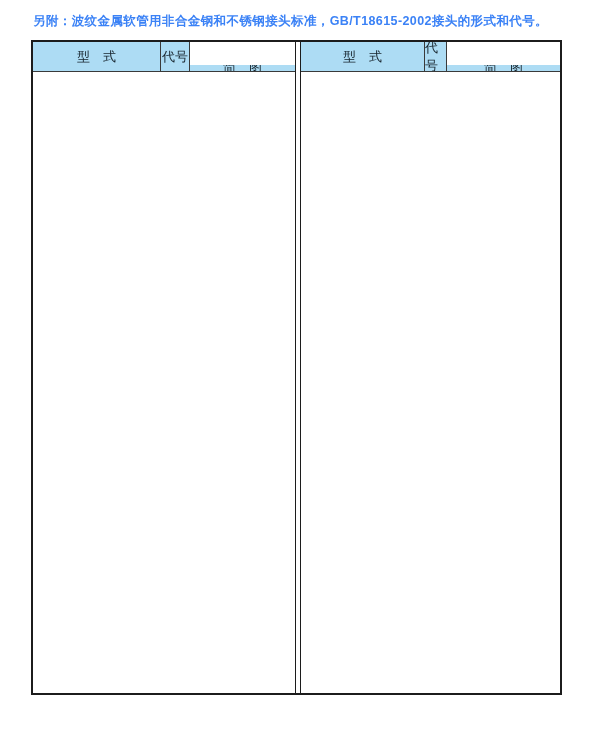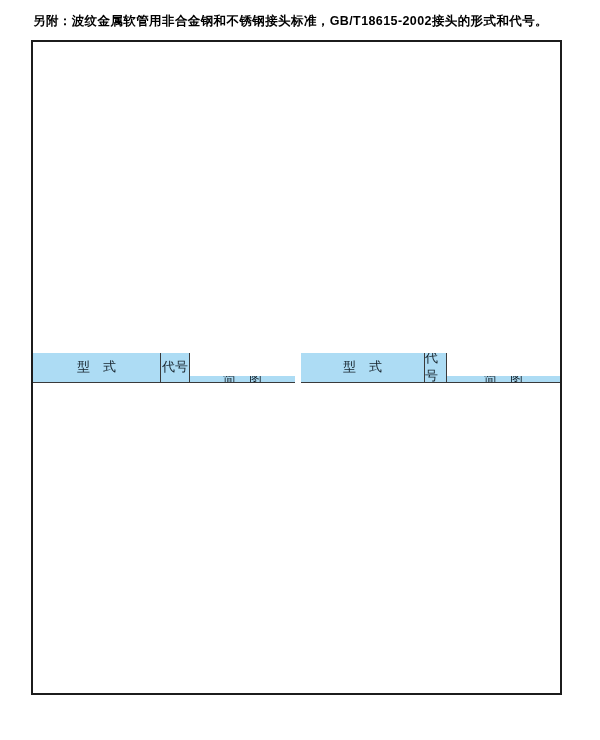--- a/index.html
+++ b/index.html
@@ -3,26 +3,26 @@
 <meta charset="utf-8">
 <style>
   html,body{margin:0;padding:0;}
   body{
     width:600px;height:740px;background:#ffffff;position:relative;
     font-family:"Liberation Sans",sans-serif;color:#141414;
     -webkit-font-smoothing:antialiased;
   }
   .doc-title{
     position:absolute;left:33px;top:13px;width:540px;
-    font-size:12.5px;font-weight:bold;letter-spacing:0.4px;color:#000000;
+    font-size:12.5px;font-weight:bold;letter-spacing:0.4px;color:#3b82f6;
     font-family:"Liberation Sans",sans-serif;
   }
   .joint-table{
     position:absolute;left:31px;top:40px;width:531px;height:655px;
-    display:flex;border:2px solid #1c1c1c;box-sizing:border-box;background:#fff;align-items:center;
+    display:flex;border:2px solid #1c1c1c;box-sizing:border-box;background:#fff;
   }
   .half{display:flex;flex-direction:column;box-sizing:border-box;}
   .half.left{width:262px;}
   .half.right{flex:1;}
   .divider{width:6px;border-left:1px solid #1c1c1c;border-right:1px solid #1c1c1c;background:#fff;box-sizing:border-box;}
   .t-row{display:flex;box-sizing:border-box;border-bottom:1px solid #3a3a3a;}
   .cell{box-sizing:border-box;border-right:1px solid #3a3a3a;overflow:hidden;}
   .cell.diag{border-right:none;display:flex;flex-direction:column;margin-top:23px;}
   .cell.head{
     background:#addcf4;display:flex;align-items:center;justify-content:center;

